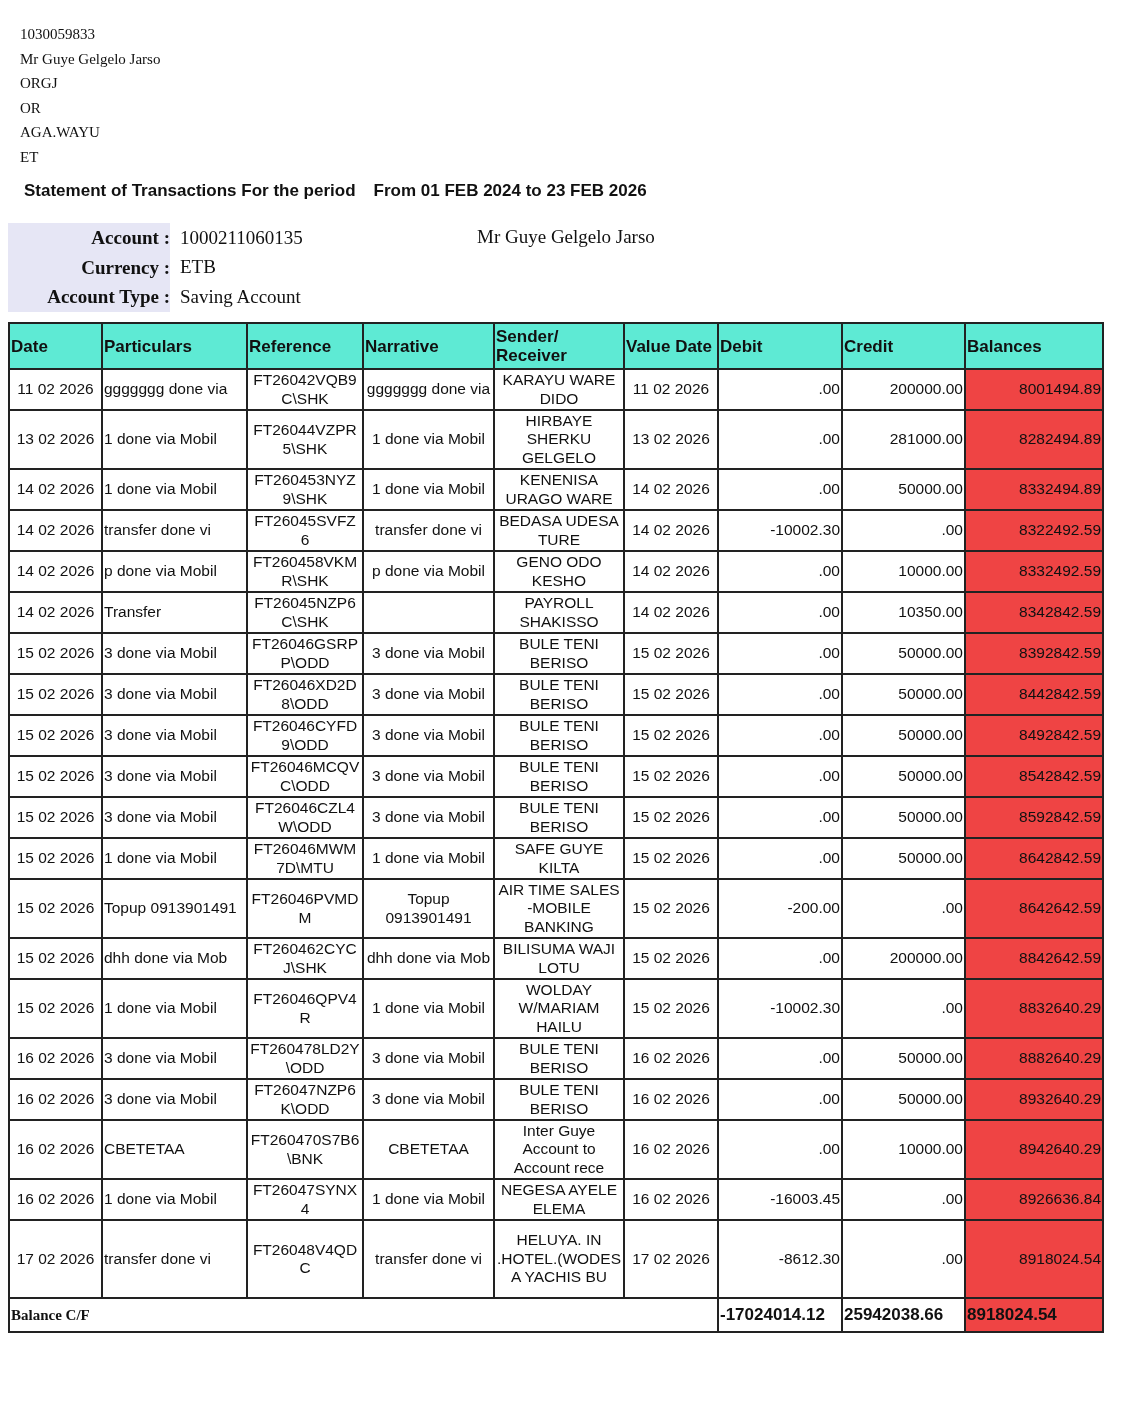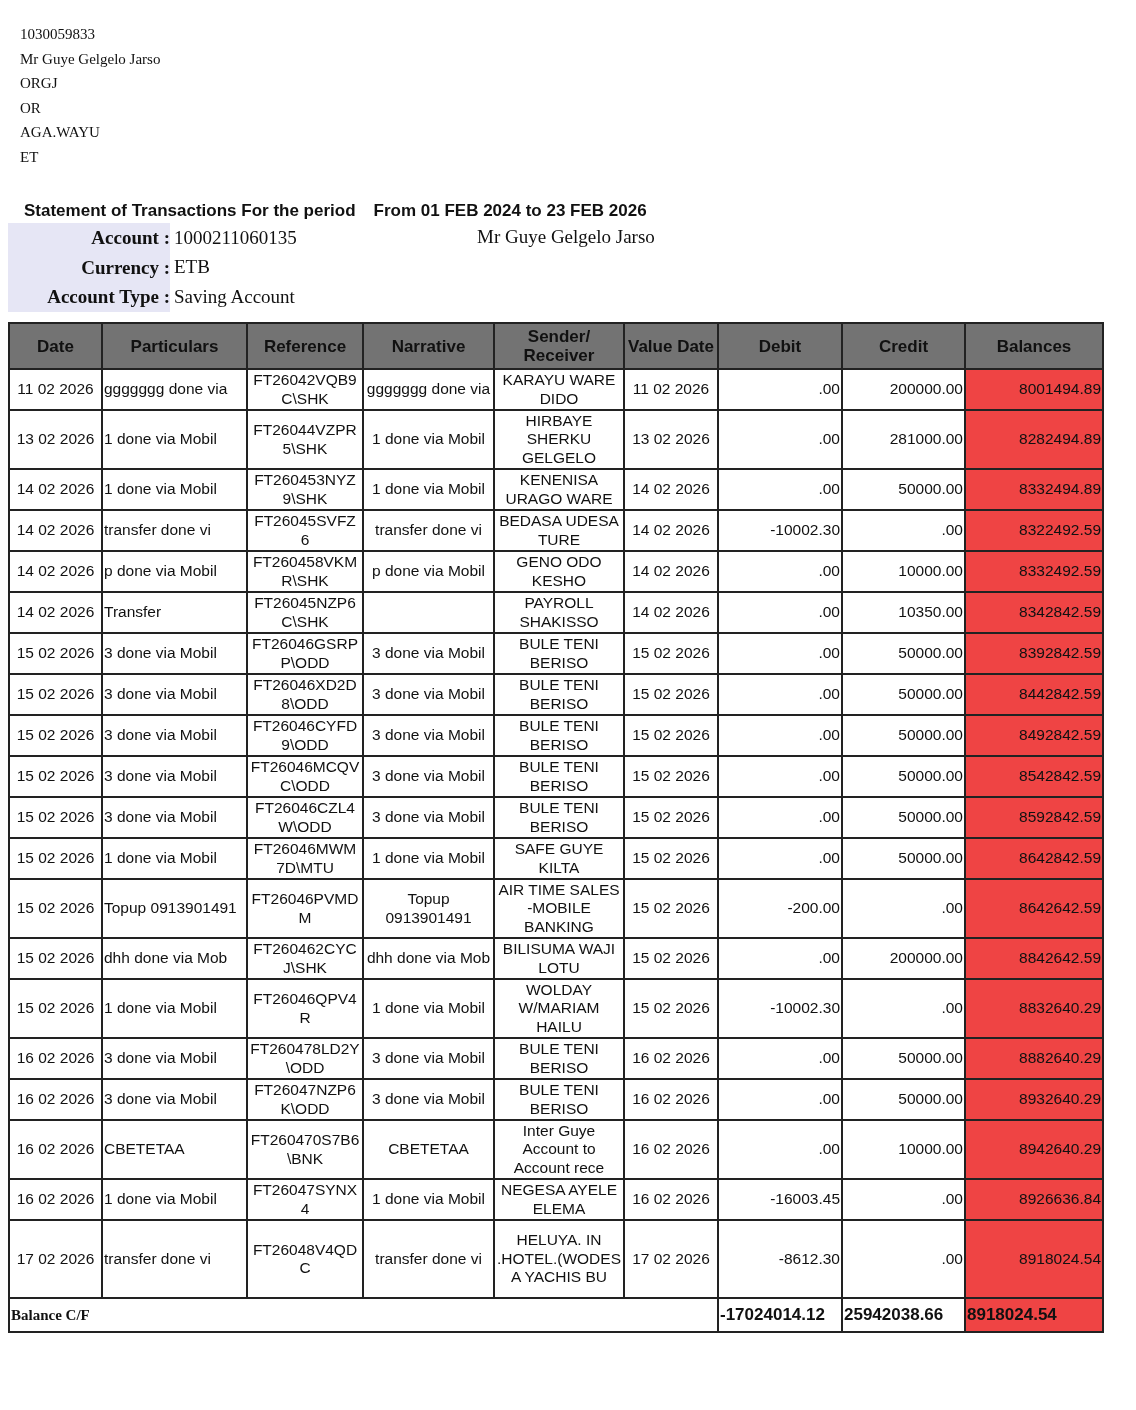--- a/index.html
+++ b/index.html
@@ -1,28 +1,28 @@
 <!DOCTYPE html>
 <html><head>
 <meta charset="utf-8">
 <style>
   html, body { margin: 0; padding: 0; background: #ffffff; }
   body { width: 1136px; height: 1410px; position: relative; overflow: hidden; color: #111; }
   .addr { position: absolute; left: 20px; top: 22px; font-family: Liberation Serif, serif; font-size: 15px; line-height: 24.5px; }
   .addr div { white-space: nowrap; }
-  .title { position: absolute; left: 24px; top: 181px; font-family: "Liberation Sans", sans-serif; font-weight: bold; font-size: 17px; white-space: nowrap; margin-top: 20px; }
+  .title { position: absolute; left: 24px; top: 181px; font-family: "Liberation Sans", sans-serif; font-weight: bold; font-size: 17px; white-space: nowrap; }
   .title .period { margin-left: 18px; }
   .acct { position: absolute; left: 8px; top: 223px; font-family: "Liberation Serif", serif; font-size: 19px; }
   .acct-row { display: flex; height: 29.5px; align-items: center; }
   .acct-lbl { width: 162px; background: #e6e6f5; text-align: right; font-weight: bold; height: 29.5px; line-height: 29.5px; }
-  .acct-val { padding-left: 4px; white-space: nowrap; }
+  .acct-val { padding-left: 10px; white-space: nowrap; }
   .acct-name { position: absolute; left: 477px; top: 226px; font-family: "Liberation Serif", serif; font-size: 19px; white-space: nowrap; }
   table.tx { position: absolute; left: 8px; top: 322px; border-collapse: collapse; table-layout: fixed; width: 1094px; font-family: "Liberation Sans", sans-serif; font-size: 15.5px; }
   table.tx th, table.tx td { border: 2px solid #222; padding: 0 1px; overflow: hidden; }
-  table.tx th { background: #737373; font-weight: bold; font-size: 17px; text-align: center; height: 44px; line-height: 19px; }
+  table.tx th { background: #5eead4; font-weight: bold; font-size: 17px; text-align: left; height: 44px; line-height: 19px; }
   table.tx td { line-height: 18.5px; vertical-align: middle; }
   td.c { text-align: center; }
   td.l { text-align: left; }
   td.r { text-align: right; }
   td.bal { background: #ef4444; }
   tr.h2 td { height: 39px; }
   tr.h3 td { height: 57px; }
   tr.h4 td { height: 76px; }
   tr.total td { height: 32px; font-weight: bold; font-size: 17px; }
   tr.total td.lbl { font-family: "Liberation Serif", serif; font-size: 15px; text-align: left; }

